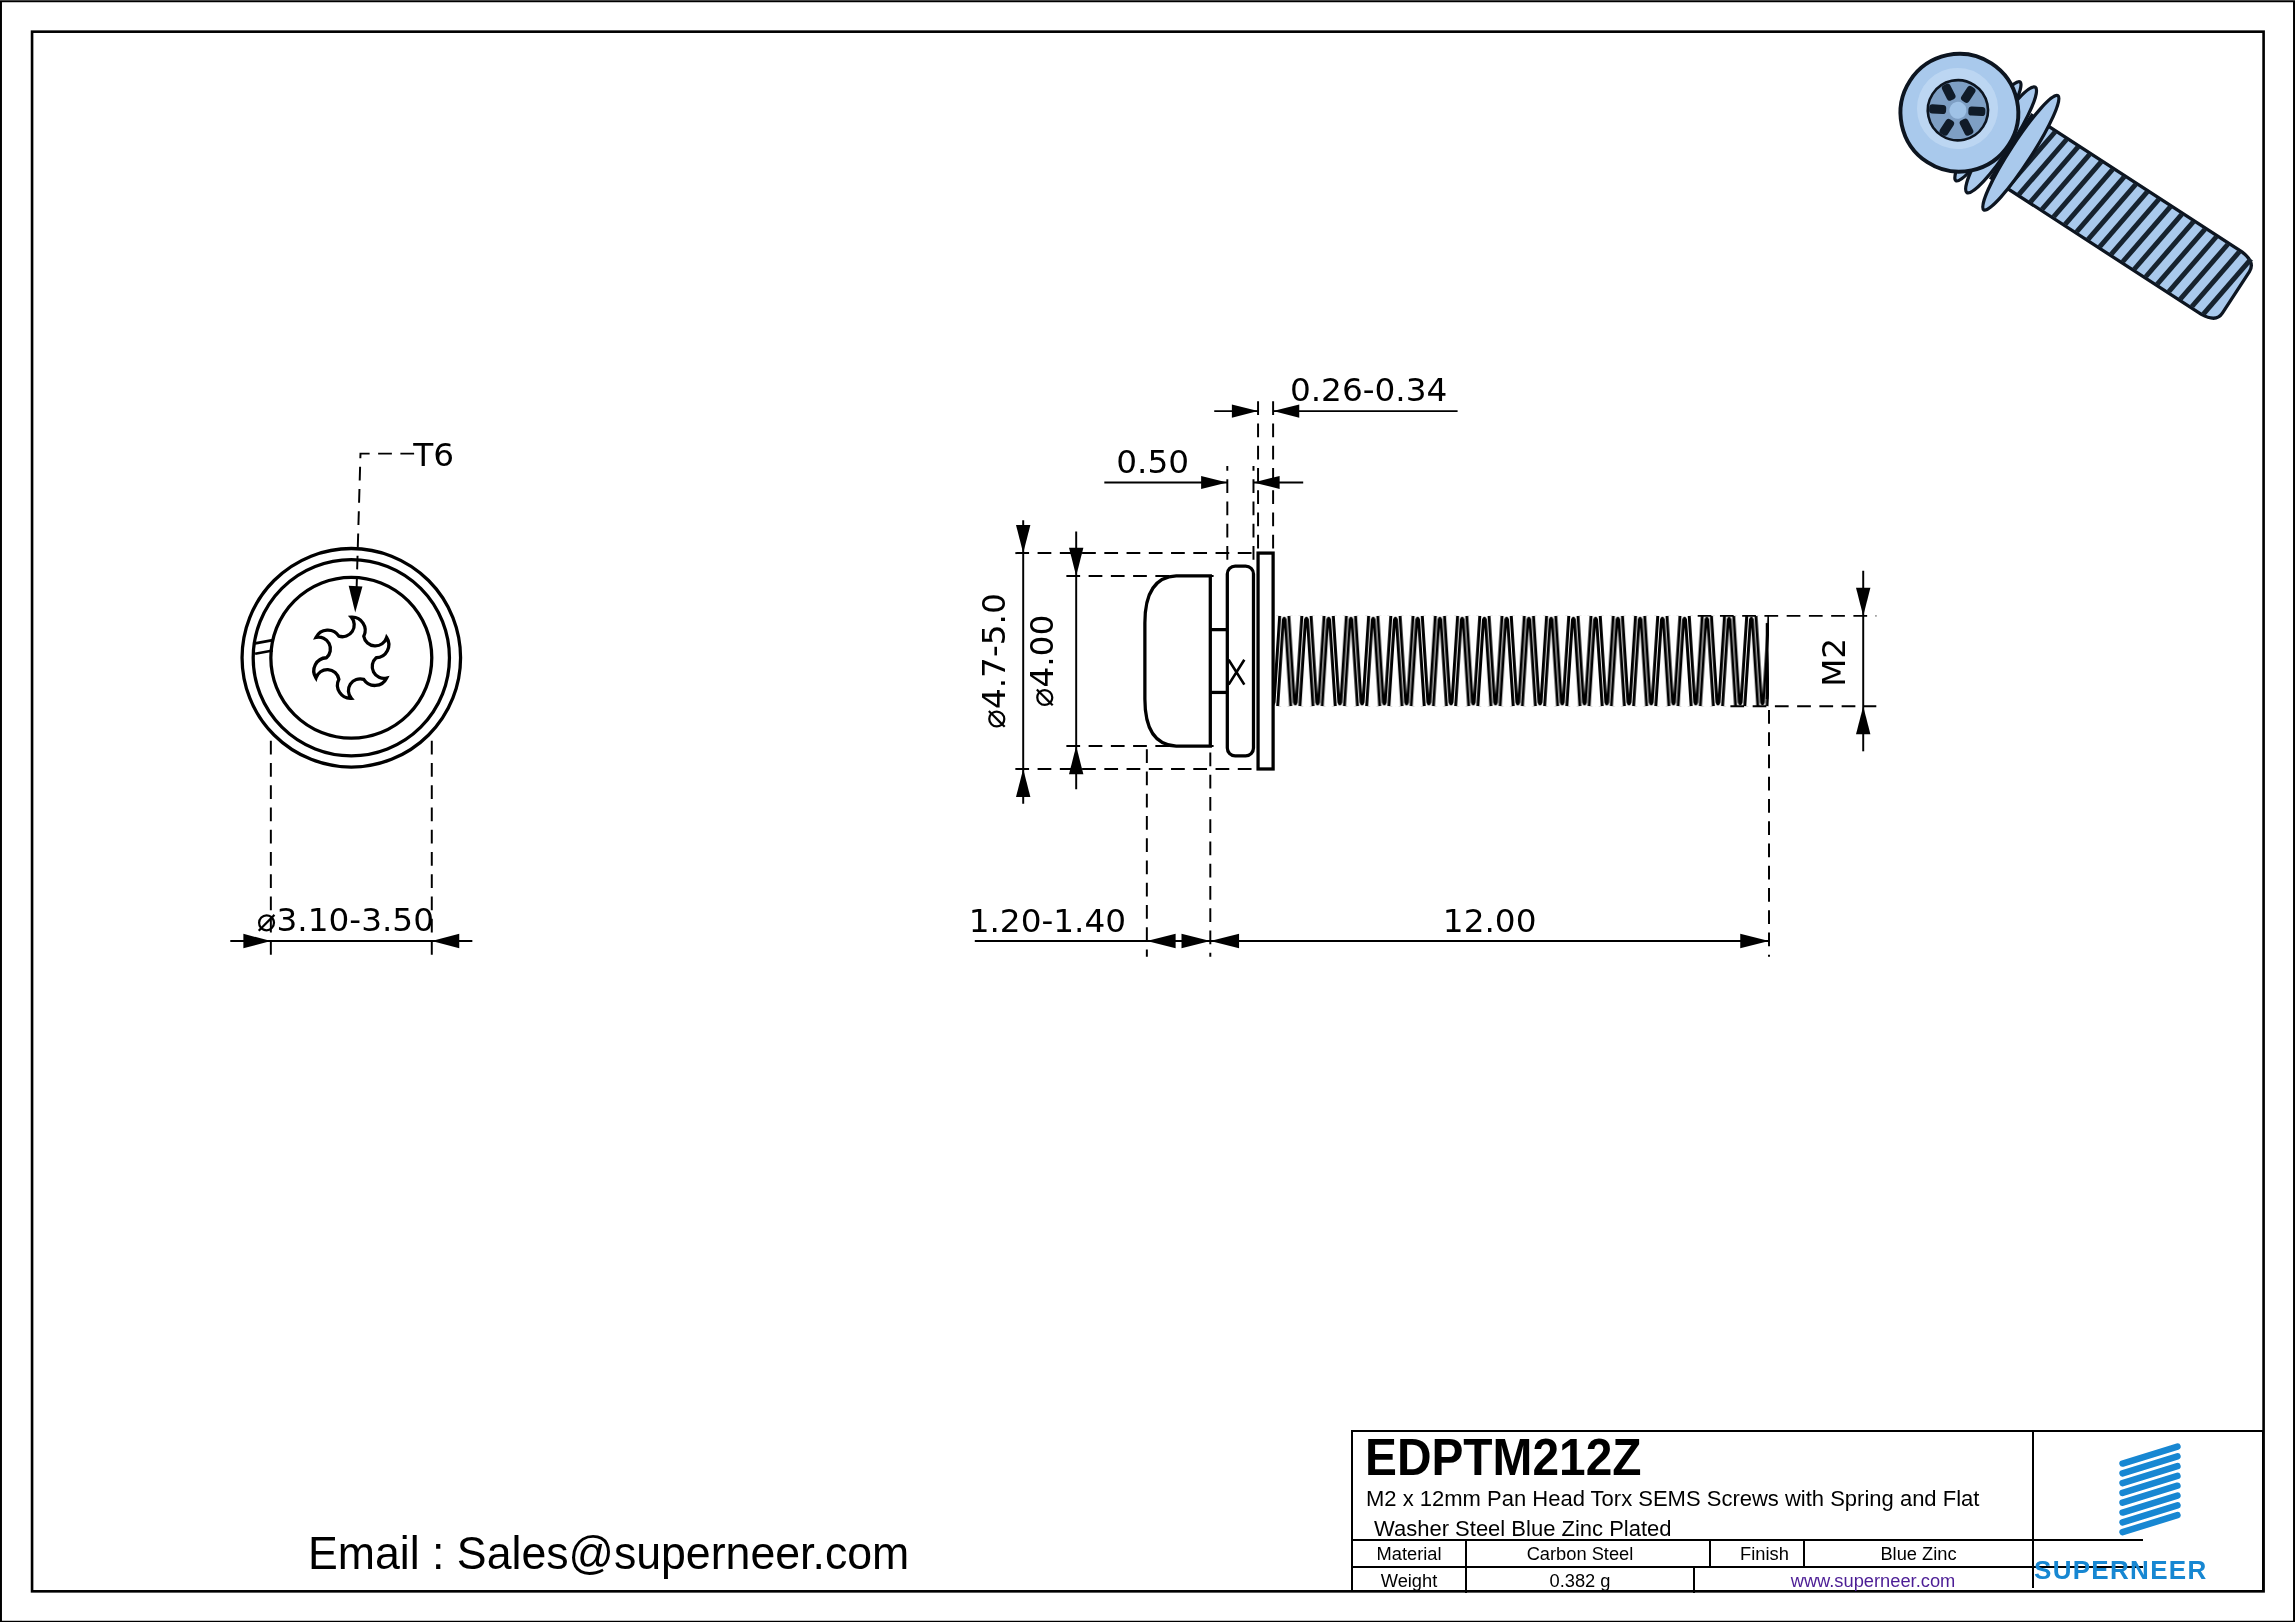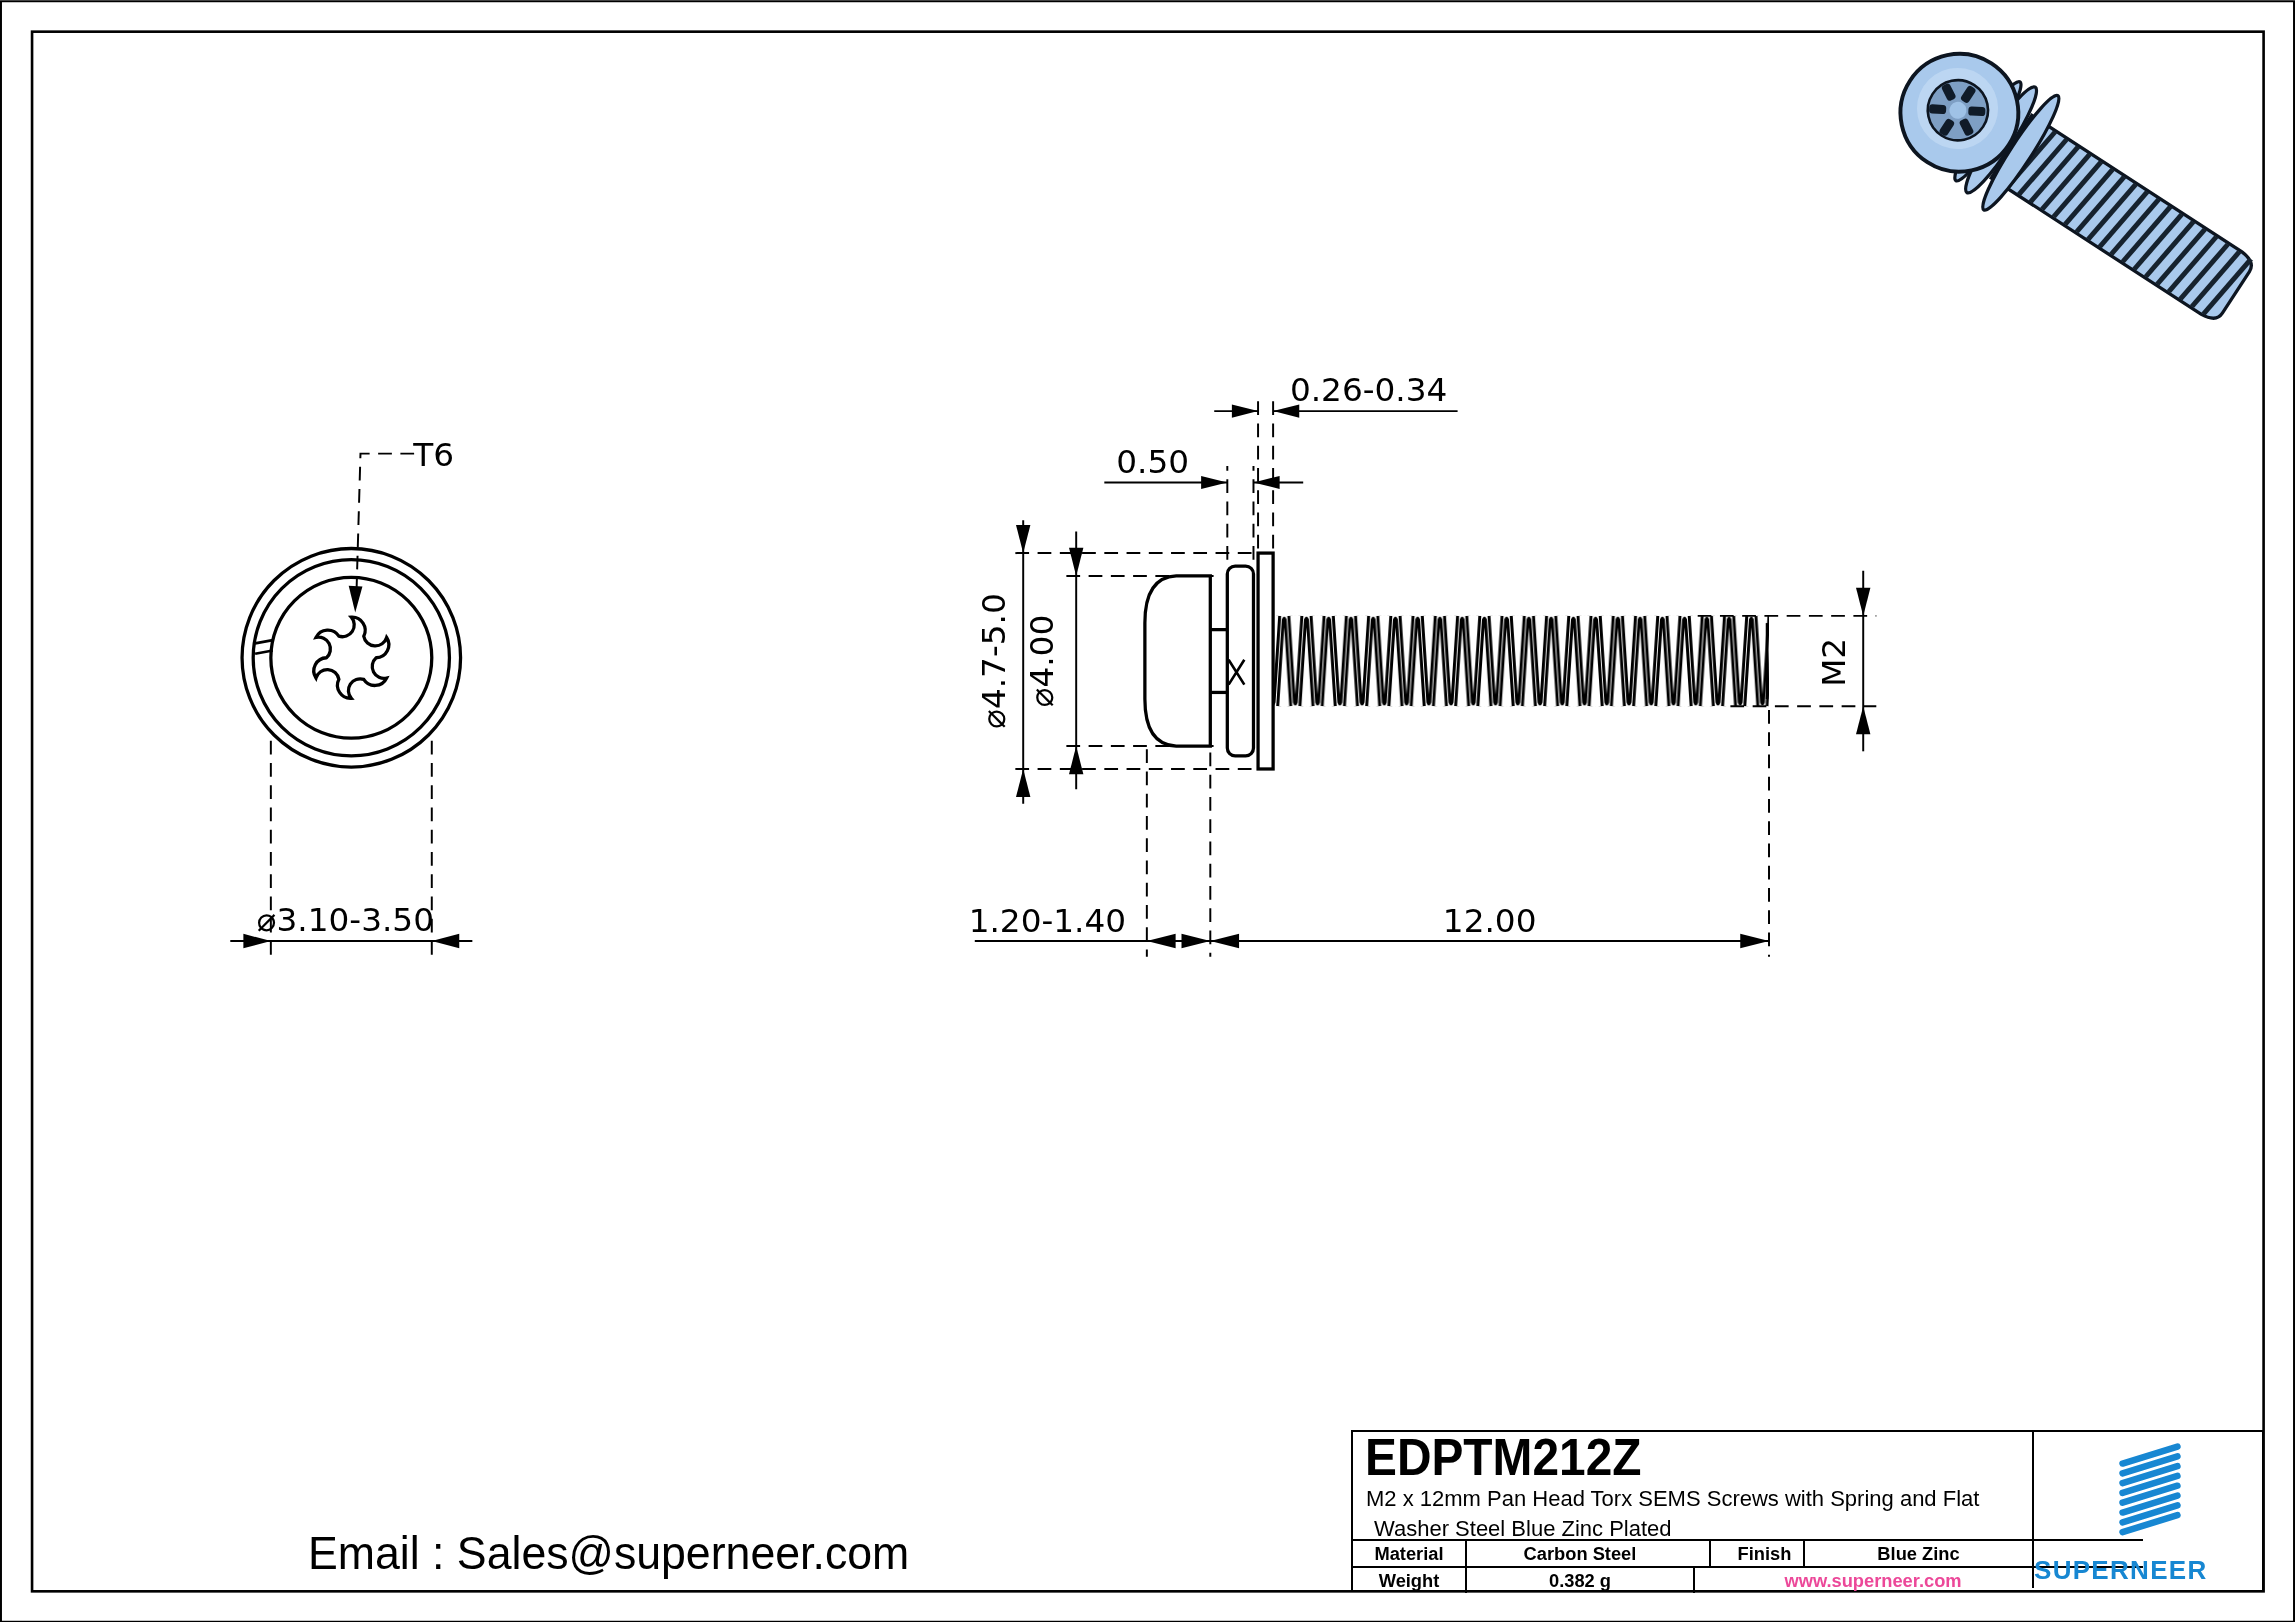--- a/index.html
+++ b/index.html
@@ -9,31 +9,31 @@
   #drawing-svg{position:absolute;left:0;top:0;}
   .abs{position:absolute;}
 
   
   #title-block{left:1351px;top:1430px;width:913px;height:162px;
     border:2.6px solid #000;box-sizing:border-box;background:#fff;}
   #part-number{left:11.8px;top:-6.5px;font-size:52px;font-weight:bold;
     transform:scaleX(.92);transform-origin:left top;white-space:nowrap;line-height:1.2;}
   .desc-line{left:13px;font-size:22px;white-space:nowrap;line-height:1;}
   #desc1{top:56px;} #desc2{top:86px;margin-left:8px;}
-  .tb-row{left:0;width:790px;height:25px;border-top:2.6px solid #000;box-sizing:content-box;font-weight:bold;}
+  .tb-row{left:0;width:790px;height:25px;border-top:2.6px solid #000;box-sizing:content-box;}
   #tb-row1{top:107px;} #tb-row2{top:134px;}
   .tb-cell{position:absolute;top:0;height:25px;display:flex;align-items:center;
     justify-content:center;font-size:18.3px;box-sizing:border-box;white-space:nowrap;}
   .bl{border-left:2.6px solid #000;}
   #logo-cell{left:679px;top:0px;width:232px;height:156px;border-left:2.6px solid #000;
     box-sizing:border-box;}
   #logo-stripes{position:absolute;left:82px;top:7.9px;}
   #brand-name{position:absolute;left:0;top:123px;width:100%;
     font-size:26px;font-weight:bold;letter-spacing:1.3px;}
-  #website-link{color:#ec4899;margin-left:20px;}
+  #website-link{color:#4c1d95;margin-left:20px;}
 
   
   #footer-email{left:308px;top:1525px;font-size:47px;white-space:nowrap;
     transform:scaleX(.95);transform-origin:left top;}
 </style>
 </head>
 <body>
 
 <svg id="drawing-svg" width="2295" height="1623" viewBox="0 0 3508 2480">
   <defs>

